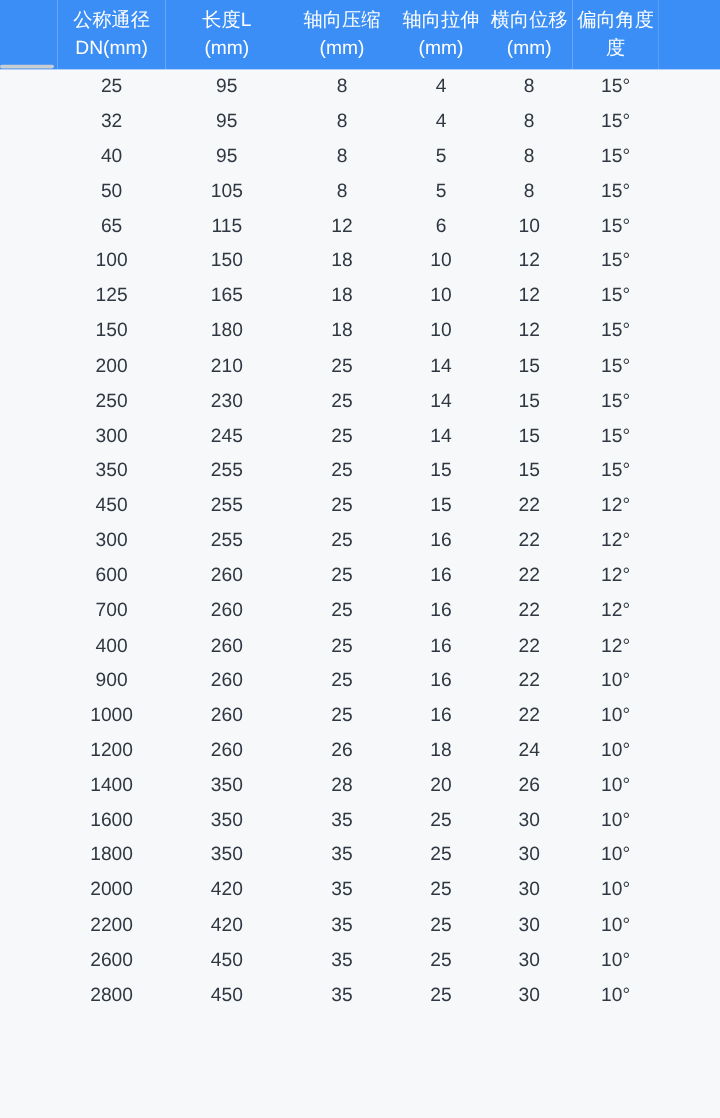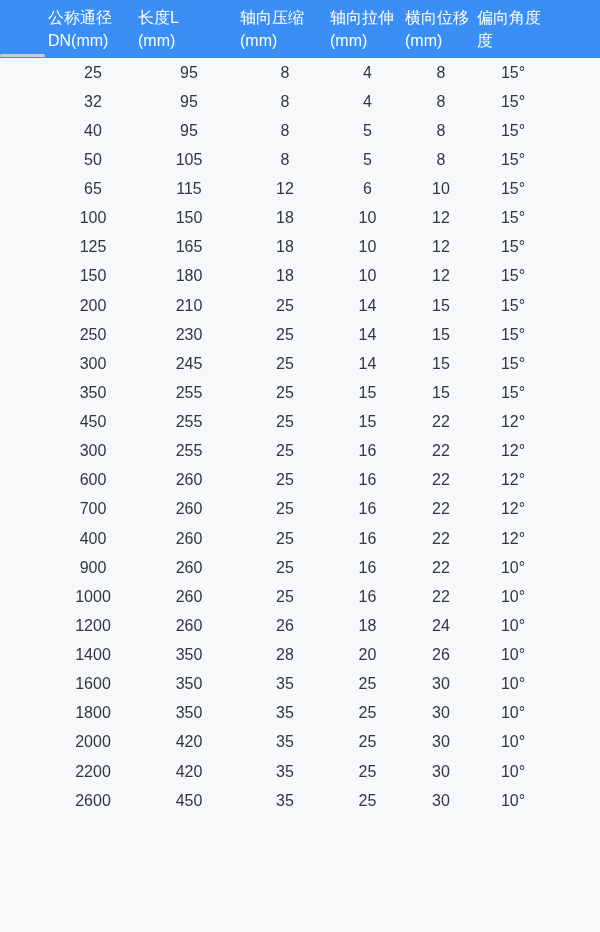--- a/index.html
+++ b/index.html
@@ -18,21 +18,21 @@
   }
   table.spec-table{
     width:600px;border-collapse:collapse;table-layout:fixed;
   }
   col.sp-l{width:8%;} col.c1{width:15%;} col.c2{width:17%;}
   col.c3{width:15%;} col.c4{width:12.5%;} col.c5{width:12%;}
   col.c6{width:12%;} col.sp-r{width:8.5%;}
   thead th{
     background:var(--header-bg);color:var(--header-text);
     font-weight:normal;height:58px;padding:0;vertical-align:middle;
-    text-align:left;
+    text-align:center;
   }
   thead th .hl{
     display:block;font-size:16px;line-height:23px;white-space:nowrap;
   }
   tbody td{
     height:29.13px;padding:0;text-align:center;vertical-align:middle;
     font-size:16px;color:var(--body-text);background:var(--body-bg);
     white-space:nowrap;
   }
   .scroll-thumb{
@@ -338,16 +338,26 @@
       <tr>
         <td></td>
         <td>2600</td>
         <td>450</td>
         <td>35</td>
         <td>25</td>
         <td>30</td>
         <td>10°</td>
         <td></td>
       </tr>
+      <tr>
+        <td></td>
+        <td>2800</td>
+        <td>450</td>
+        <td>35</td>
+        <td>25</td>
+        <td>30</td>
+        <td>10°</td>
+        <td></td>
+      </tr>
     </tbody>
 </table>
 
 <div class="scroll-thumb"></div>
 
 </body></html>

